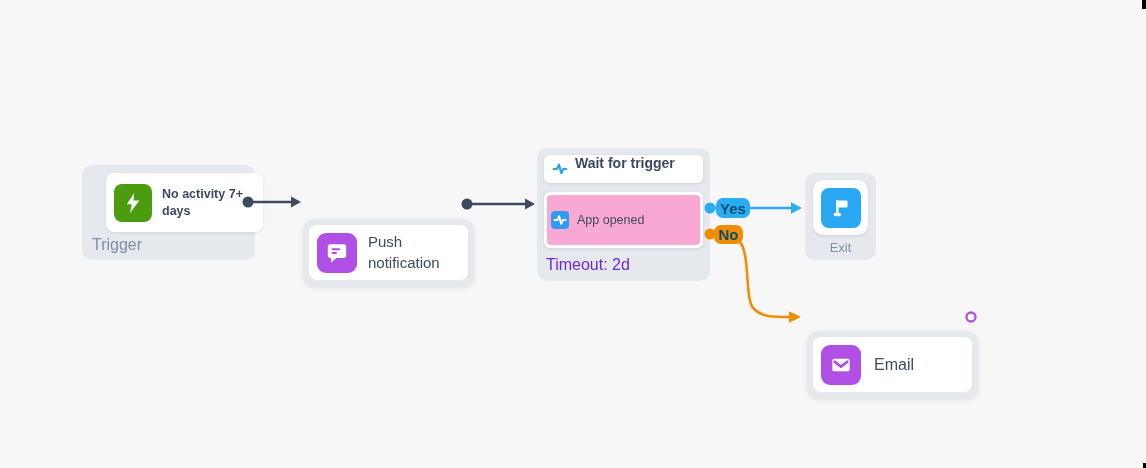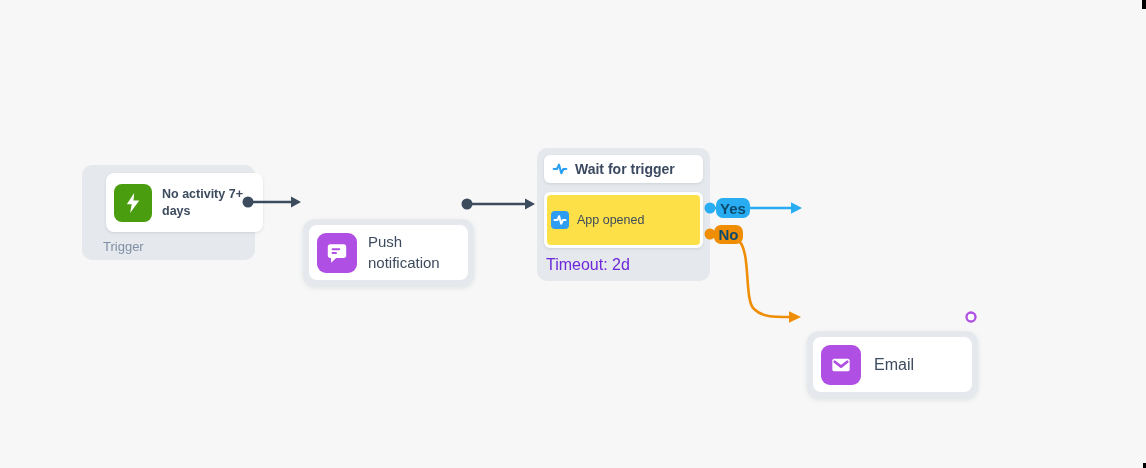--- a/index.html
+++ b/index.html
@@ -17,38 +17,38 @@
 
   .icon-sq { display:flex; align-items:center; justify-content:center; flex:none; }
   .icon-sq svg { display:block; }
 
   
   .trigger-frame { left:82px; top:165px; width:173px; height:95px; }
   .trigger-card  { left:24px; top:8px; width:157px; height:59px;
                    display:flex; align-items:center; padding:0 8px; gap:10px; }
   .trigger-icon  { width:38px; height:38px; border-radius:8px; background:#4a9d0e; }
   .trigger-title { font-size:12.5px; font-weight:700; color:#3d4b5e; line-height:1.3; }
-  .frame-label   { position:absolute; left:21px; bottom:6px; font-size:13px; color:#7f90a6; }
+  .frame-label   { position:absolute; left:10px; bottom:6px; font-size:16px; color:#7f90a6; }
 
   
   .push-ring { left:303px; top:172px; width:171px; height:67px; }
   .push-card { left:6px; top:6px; width:159px; height:55px;
                display:flex; align-items:center; padding:0 8px; gap:11px; box-shadow:none; }
   .push-icon { width:40px; height:40px; border-radius:9px; background:#af4fe4; }
   .push-title { font-size:15px; font-weight:500; color:#3d4b5e; line-height:1.35; }
 
   
   .wait-frame  { left:537px; top:148px; width:173px; height:133px; }
   .wait-header { left:7px; top:7px; width:159px; height:28px; border-radius:6px;
-                 display:flex; align-items:center; padding:0 8px; gap:7px; }
+                 display:flex; padding:0 8px; gap:7px; }
   .wait-title  { font-size:14px; font-weight:700; color:#3b4960; }
   .wait-rows   { left:7px; top:44px; width:159px; height:56px; border-radius:6px;
                  padding:3px; display:flex; flex-direction:column; gap:2px; }
   .branch-row  { flex:1; display:flex; align-items:center; gap:8px; padding:0 4px; border-radius:4px; }
-  .branch-yes  { background:#fde047; }
+  .branch-yes  { background:#f9a8d4; }
   .branch-no   { background:#fcedcf; }
   .branch-icon { width:18px; height:18px; border-radius:4px; }
   .branch-icon.blue   { background:#2e9cf2; }
   .branch-icon.orange { background:#ef8d04; }
   .branch-label-yes { font-size:12.5px; font-weight:500; color:#3d4b5e; }
   .branch-label-no  { font-size:12.5px; font-weight:700; color:#ee8c00; }
   .wait-timeout { position:absolute; left:9px; bottom:7px; font-size:16px; color:#6d28d9; }
 
   
   .badge { position:absolute; display:flex; align-items:center; justify-content:center;
@@ -128,20 +128,32 @@
               <polyline points="2.5,12 7.5,12 10.5,5.5 14,18.5 17,12 21.5,12" fill="none" stroke="#fff" stroke-width="3.4" stroke-linecap="round" stroke-linejoin="round"></polyline>
             </svg>
           </span>
           <span class="branch-label-yes">App opened</span>
         </div>
       </div>
 
       <span class="wait-timeout">Timeout: 2d</span>
     </div>
 
+    <div class="frame exit-frame">
+      <div class="card exit-card">
+        <span class="icon-sq exit-icon">
+          <svg width="26" height="26" viewBox="0 0 24 24">
+            <rect x="7.4" y="4.5" width="2.4" height="11.8" rx="1.1" fill="#fff"></rect>
+            <rect x="9.4" y="5" width="8.6" height="6.6" rx="1" fill="#fff"></rect>
+            <ellipse cx="8.6" cy="17.9" rx="3.4" ry="1.7" fill="#fff"></ellipse>
+          </svg>
+        </span>
+      </div>
+      <span class="exit-label">Exit</span>
+    </div>
 
     <div class="ring email-ring">
       <div class="card email-card">
         <span class="icon-sq email-icon">
           <svg width="26" height="26" viewBox="0 0 24 24">
             <rect x="4" y="6.2" width="16" height="11.6" rx="1.7" fill="#fff"></rect>
             <polyline points="6.2,9 12,13.5 17.8,9" fill="none" stroke="#af4fe4" stroke-width="2.5" stroke-linecap="round" stroke-linejoin="round"></polyline>
           </svg>
         </span>
         <span class="email-title">Email</span>

